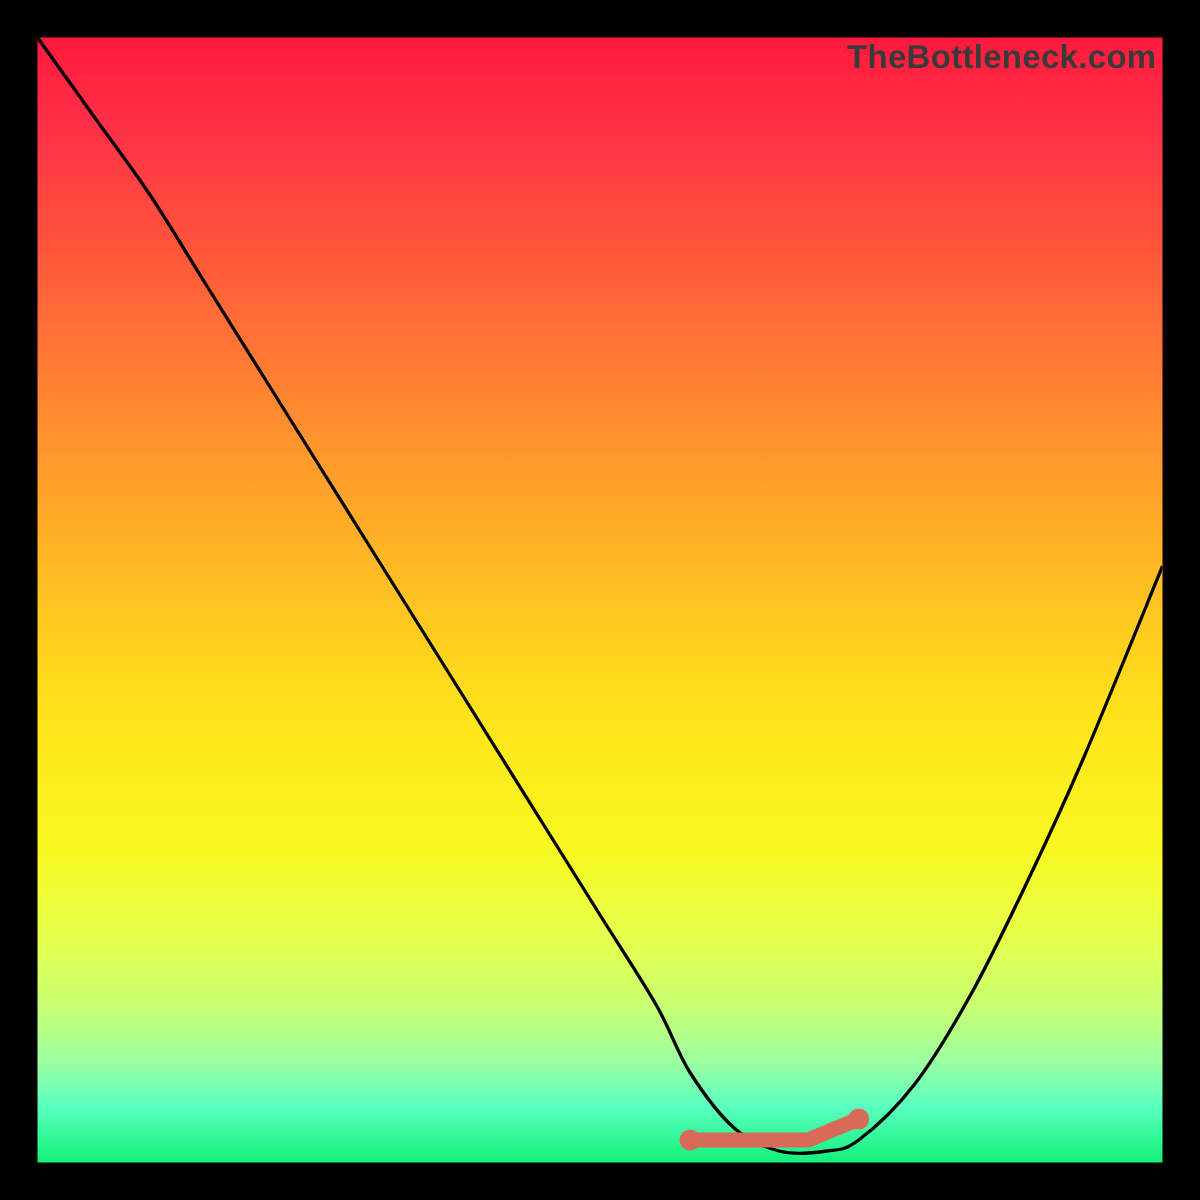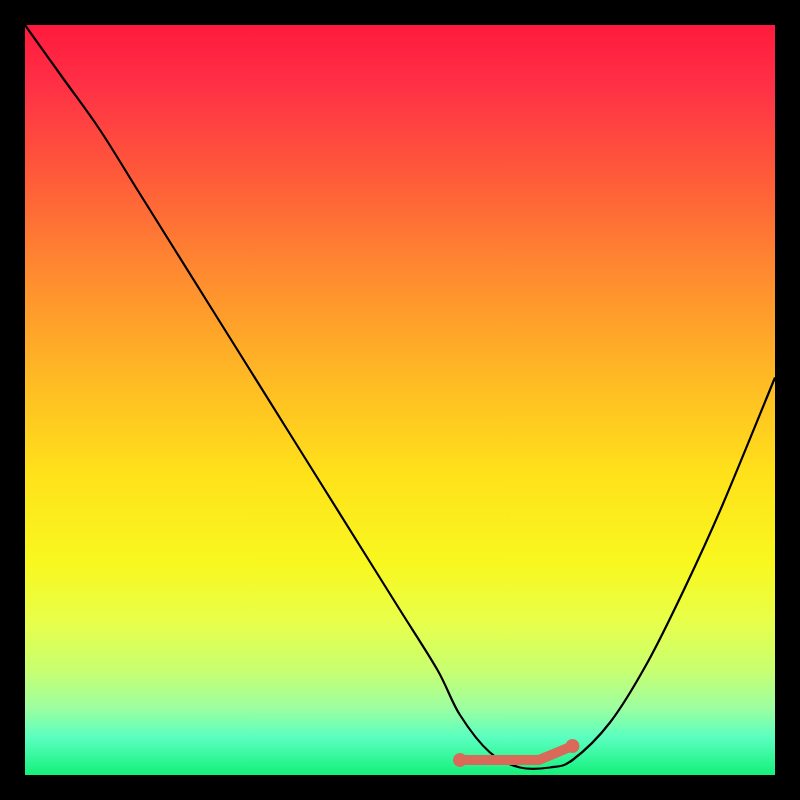--- a/index.html
+++ b/index.html
@@ -60,20 +60,21 @@
     stroke: #000;
     stroke-width: 2.2;
     fill: none;
   }
 </style>
 </head>
 <body>
 
 <div class="stage">
   <div class="plot-area">
+    <div class="brand">TheBottleneck.com</div>
     <svg class="curve" viewBox="0 0 750 750" preserveAspectRatio="none">
       <path id="main-path" class="main-curve" d="M 0 0 C 6.25 8.75 25 35 37.5 52.5 C 50 70 62.5 86.25 75 105 C 87.5 123.75 100 145 112.5 165 C 125 185 137.5 205 150 225 C 162.5 245 175 265 187.5 285 C 200 305 212.5 325 225 345 C 237.5 365 250 385 262.5 405 C 275 425 287.5 445 300 465 C 312.5 485 325 505 337.5 525 C 350 545 362.5 565 375 585 C 387.5 605 402.50000000000006 627.5 412.50000000000006 645 C 422.50000000000006 662.5 426.24999999999994 676.25 434.99999999999994 690 C 443.74999999999994 703.75 455 718.75 465 727.5 C 475 736.25 485 740 495 742.5 C 505 745 516.25 743.75 525 742.5 C 533.75 741.25 537.5 742.5 547.5 735 C 557.5 727.5 572.5 713.75 585 697.5 C 597.5 681.25 610 660 622.5 637.5 C 635 615 647.5 588.75 660 562.5 C 672.5 536.25 682.5 515 697.5 480 C 712.5 445 741.25 373.75 750 352.5"></path>
       <path id="opt-path" class="marker-line" d="M 434.99999999999994 735 L 513.75 735 L 547.5 721"></path>
       <circle id="opt-dot-start" class="marker-dot" r="7" cx="434.99999999999994" cy="735"></circle>
       <circle id="opt-dot-end" class="marker-dot" r="7" cx="547.5" cy="721"></circle>
     </svg>
   </div>
 </div>
 
 </body></html>

